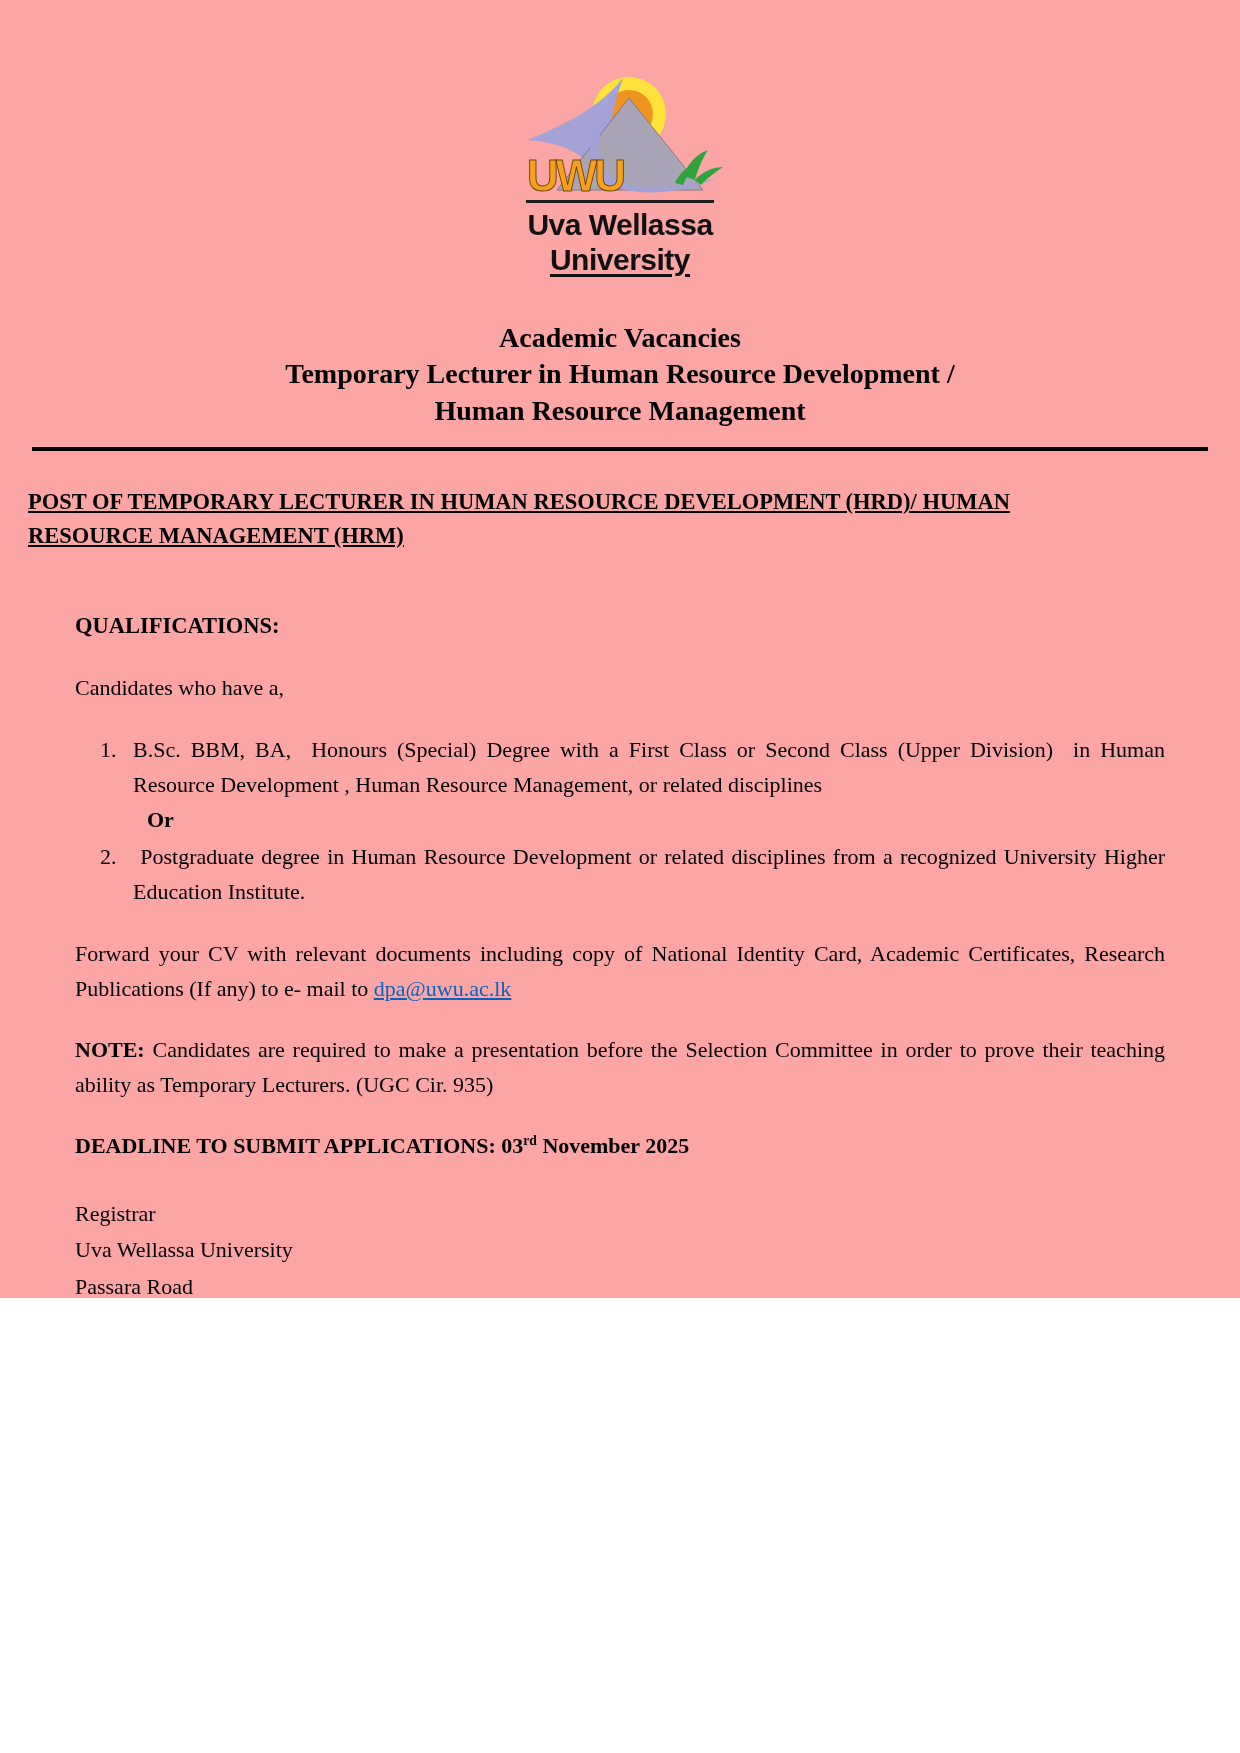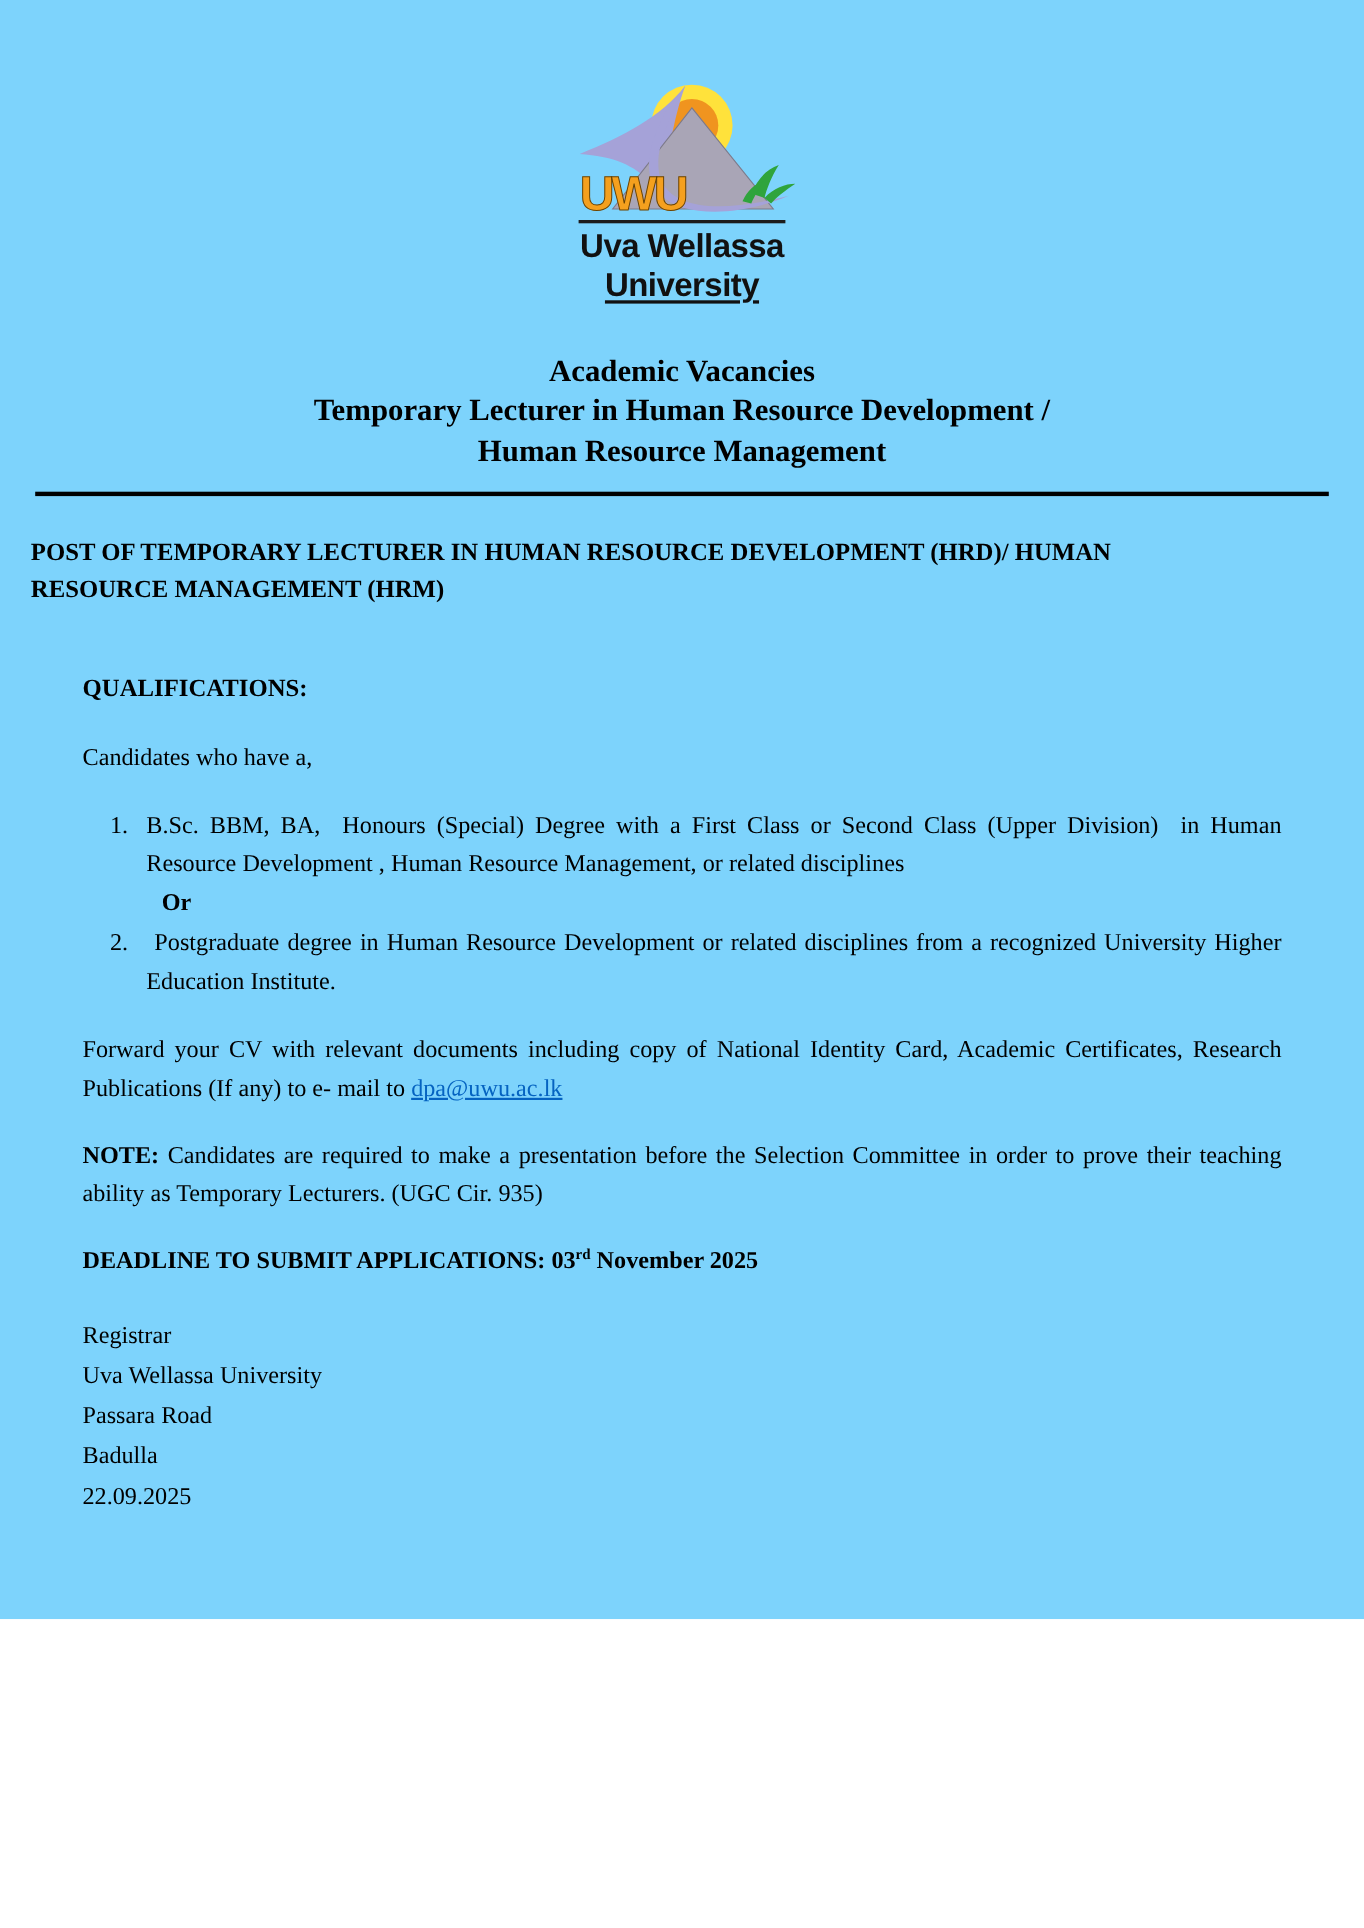--- a/index.html
+++ b/index.html
@@ -1,36 +1,36 @@
 <!DOCTYPE html>
 <html><head>
 <meta charset="utf-8">
 <style>
   html,body{margin:0;padding:0;background:#ffffff;}
   .page{
-    width:1240px;height:1472px;background:#7dd3fc;color:#000;
+    width:1240px;height:1298px;background:#fca5a5;color:#000;
     font-family:"Liberation Serif", serif;
     position:relative;overflow:hidden;
   }
   
   .logo-block{width:250px;margin:72px auto 0;text-align:center;}
   .logo-art{display:block;margin:0 auto;}
   .logo-rule{width:188px;border-top:3px solid #1c1c1c;margin:2px auto 4px;}
   .logo-name{
     font-family:"Liberation Sans", sans-serif;font-weight:bold;
     font-size:30px;line-height:1.18;color:#111;letter-spacing:-0.5px;
   }
   .logo-name.u-line{text-decoration:underline;text-decoration-thickness:3px;text-underline-offset:4px;}
   
   .doc-title{margin-top:42px;text-align:center;font-weight:bold;font-size:28px;line-height:1.3;color:#000;}
   .title-rule{border:none;border-top:4px solid #000;margin:18px 32px 0 32px;}
   
   .post-heading{
     margin:34px 40px 0 28px;max-width:1020px;
-    font-weight:bold;font-size:22.5px;line-height:1.5;
+    font-weight:bold;font-size:22.5px;line-height:1.5;text-decoration:underline;
   }
   .content{margin:0 75px 0 75px;font-size:22px;line-height:1.6;}
   .q-heading{margin-top:56px;font-weight:bold;font-size:22.5px;}
   .q-intro{margin-top:26px;}
   .q-list{margin:26px 0 0 25px;padding:0;list-style:none;}
   .q-item{display:flex;align-items:flex-start;}
   .q-item + .q-item{margin-top:2px;}
   .q-num{flex:0 0 33px;}
   .q-text{flex:1;text-align:justify;}
   .or-label{font-weight:bold;margin-left:14px;}

